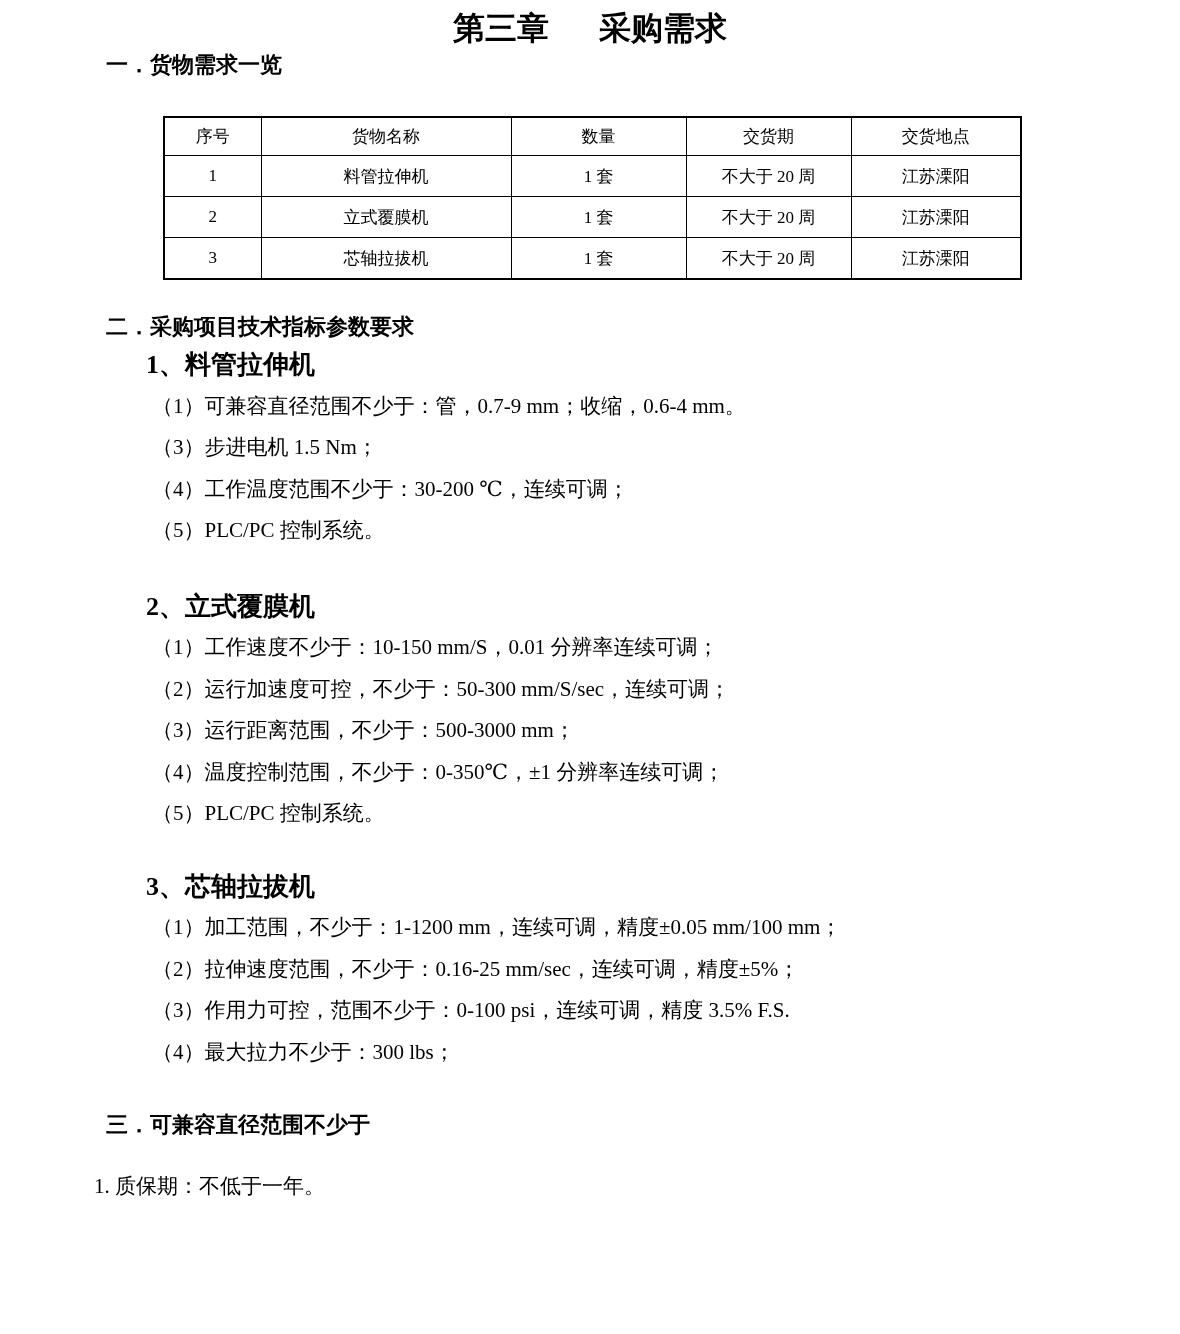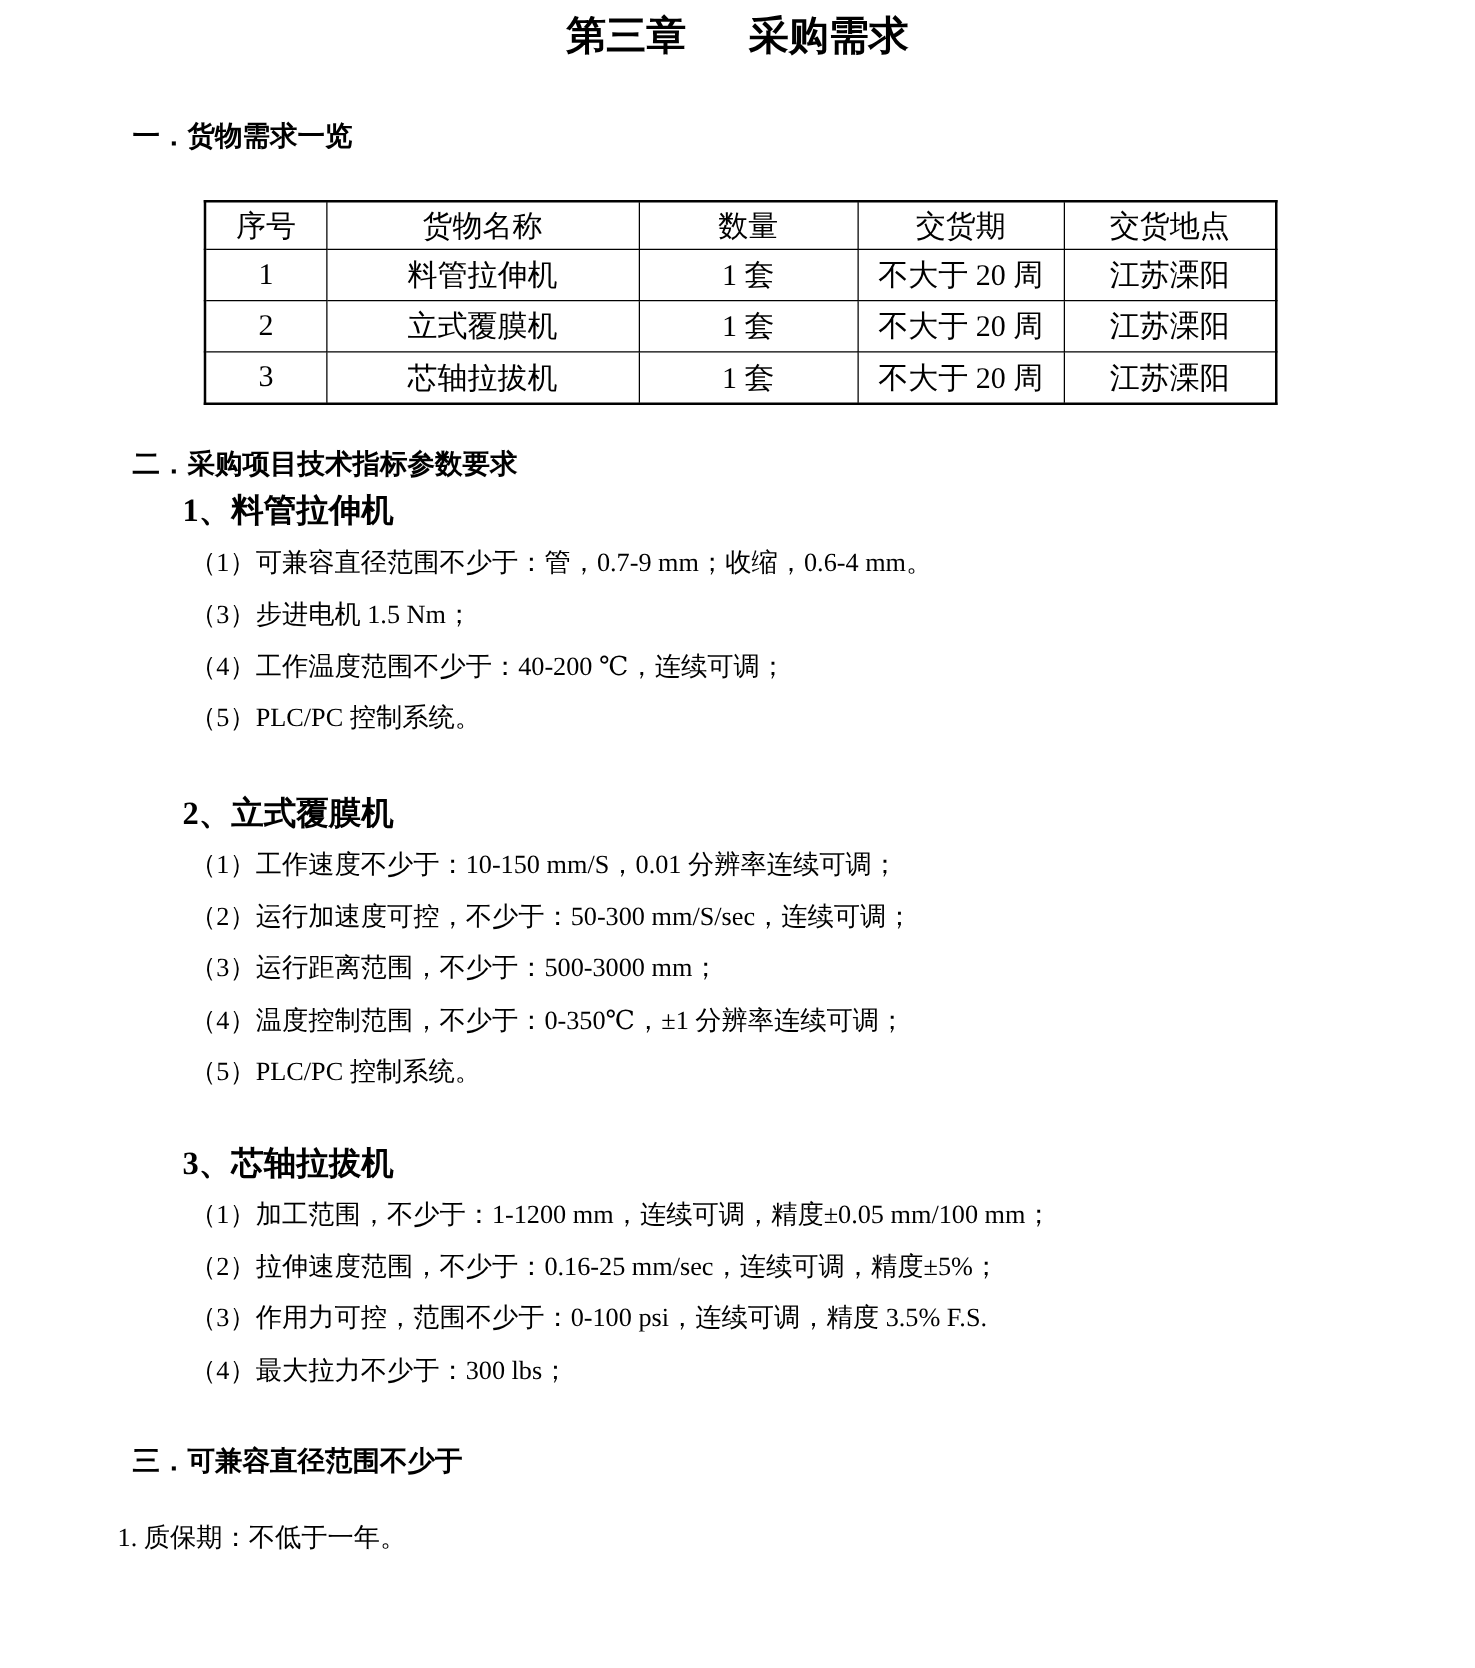--- a/index.html
+++ b/index.html
@@ -25,29 +25,29 @@
     text-align: center;
     margin: 6px -40px 0 -94px;
     word-spacing: 42px;
   }
   .sec-heading {
     font-size: 22px;
     font-weight: bold;
     line-height: 30px;
     margin: 0 0 0 12px;
   }
-  #sec1-heading { margin-top: 44px; }
+  #sec1-heading { }
   #sec2-heading { margin-top: 32px; }
   #sec3-heading { margin-top: 37px; }
   .goods-table {
     border-collapse: collapse;
     margin: 36px 0 0 69px;
     width: 857px;
     table-layout: fixed;
-    font-size: 24px;
+    font-size: 17px;
   }
   .goods-table th, .goods-table td {
     border: 1px solid #000;
     text-align: center;
     vertical-align: middle;
     font-weight: normal;
     padding: 0;
     overflow: hidden;
   }
   .goods-table { border: 2px solid #000; }
@@ -122,21 +122,21 @@
         <td>江苏溧阳</td>
       </tr>
     </tbody>
   </table>
 
   <h2 class="sec-heading" id="sec2-heading">二．采购项目技术指标参数要求</h2>
 
   <h3 class="machine-heading" id="machine-1">1、料管拉伸机</h3>
   <p class="spec-line">（1）可兼容直径范围不少于：管，0.7-9 mm；收缩，0.6-4 mm。</p>
   <p class="spec-line">（3）步进电机 1.5 Nm；</p>
-  <p class="spec-line">（4）工作温度范围不少于：40-200 ℃，连续可调；</p>
+  <p class="spec-line">（4）工作温度范围不少于：30-200 ℃，连续可调；</p>
   <p class="spec-line">（5）PLC/PC 控制系统。</p>
 
   <h3 class="machine-heading" id="machine-2">2、立式覆膜机</h3>
   <p class="spec-line">（1）工作速度不少于：10-150 mm/S，0.01 分辨率连续可调；</p>
   <p class="spec-line">（2）运行加速度可控，不少于：50-300 mm/S/sec，连续可调；</p>
   <p class="spec-line">（3）运行距离范围，不少于：500-3000 mm；</p>
   <p class="spec-line">（4）温度控制范围，不少于：0-350℃，±1 分辨率连续可调；</p>
   <p class="spec-line">（5）PLC/PC 控制系统。</p>
 
   <h3 class="machine-heading" id="machine-3">3、芯轴拉拔机</h3>

